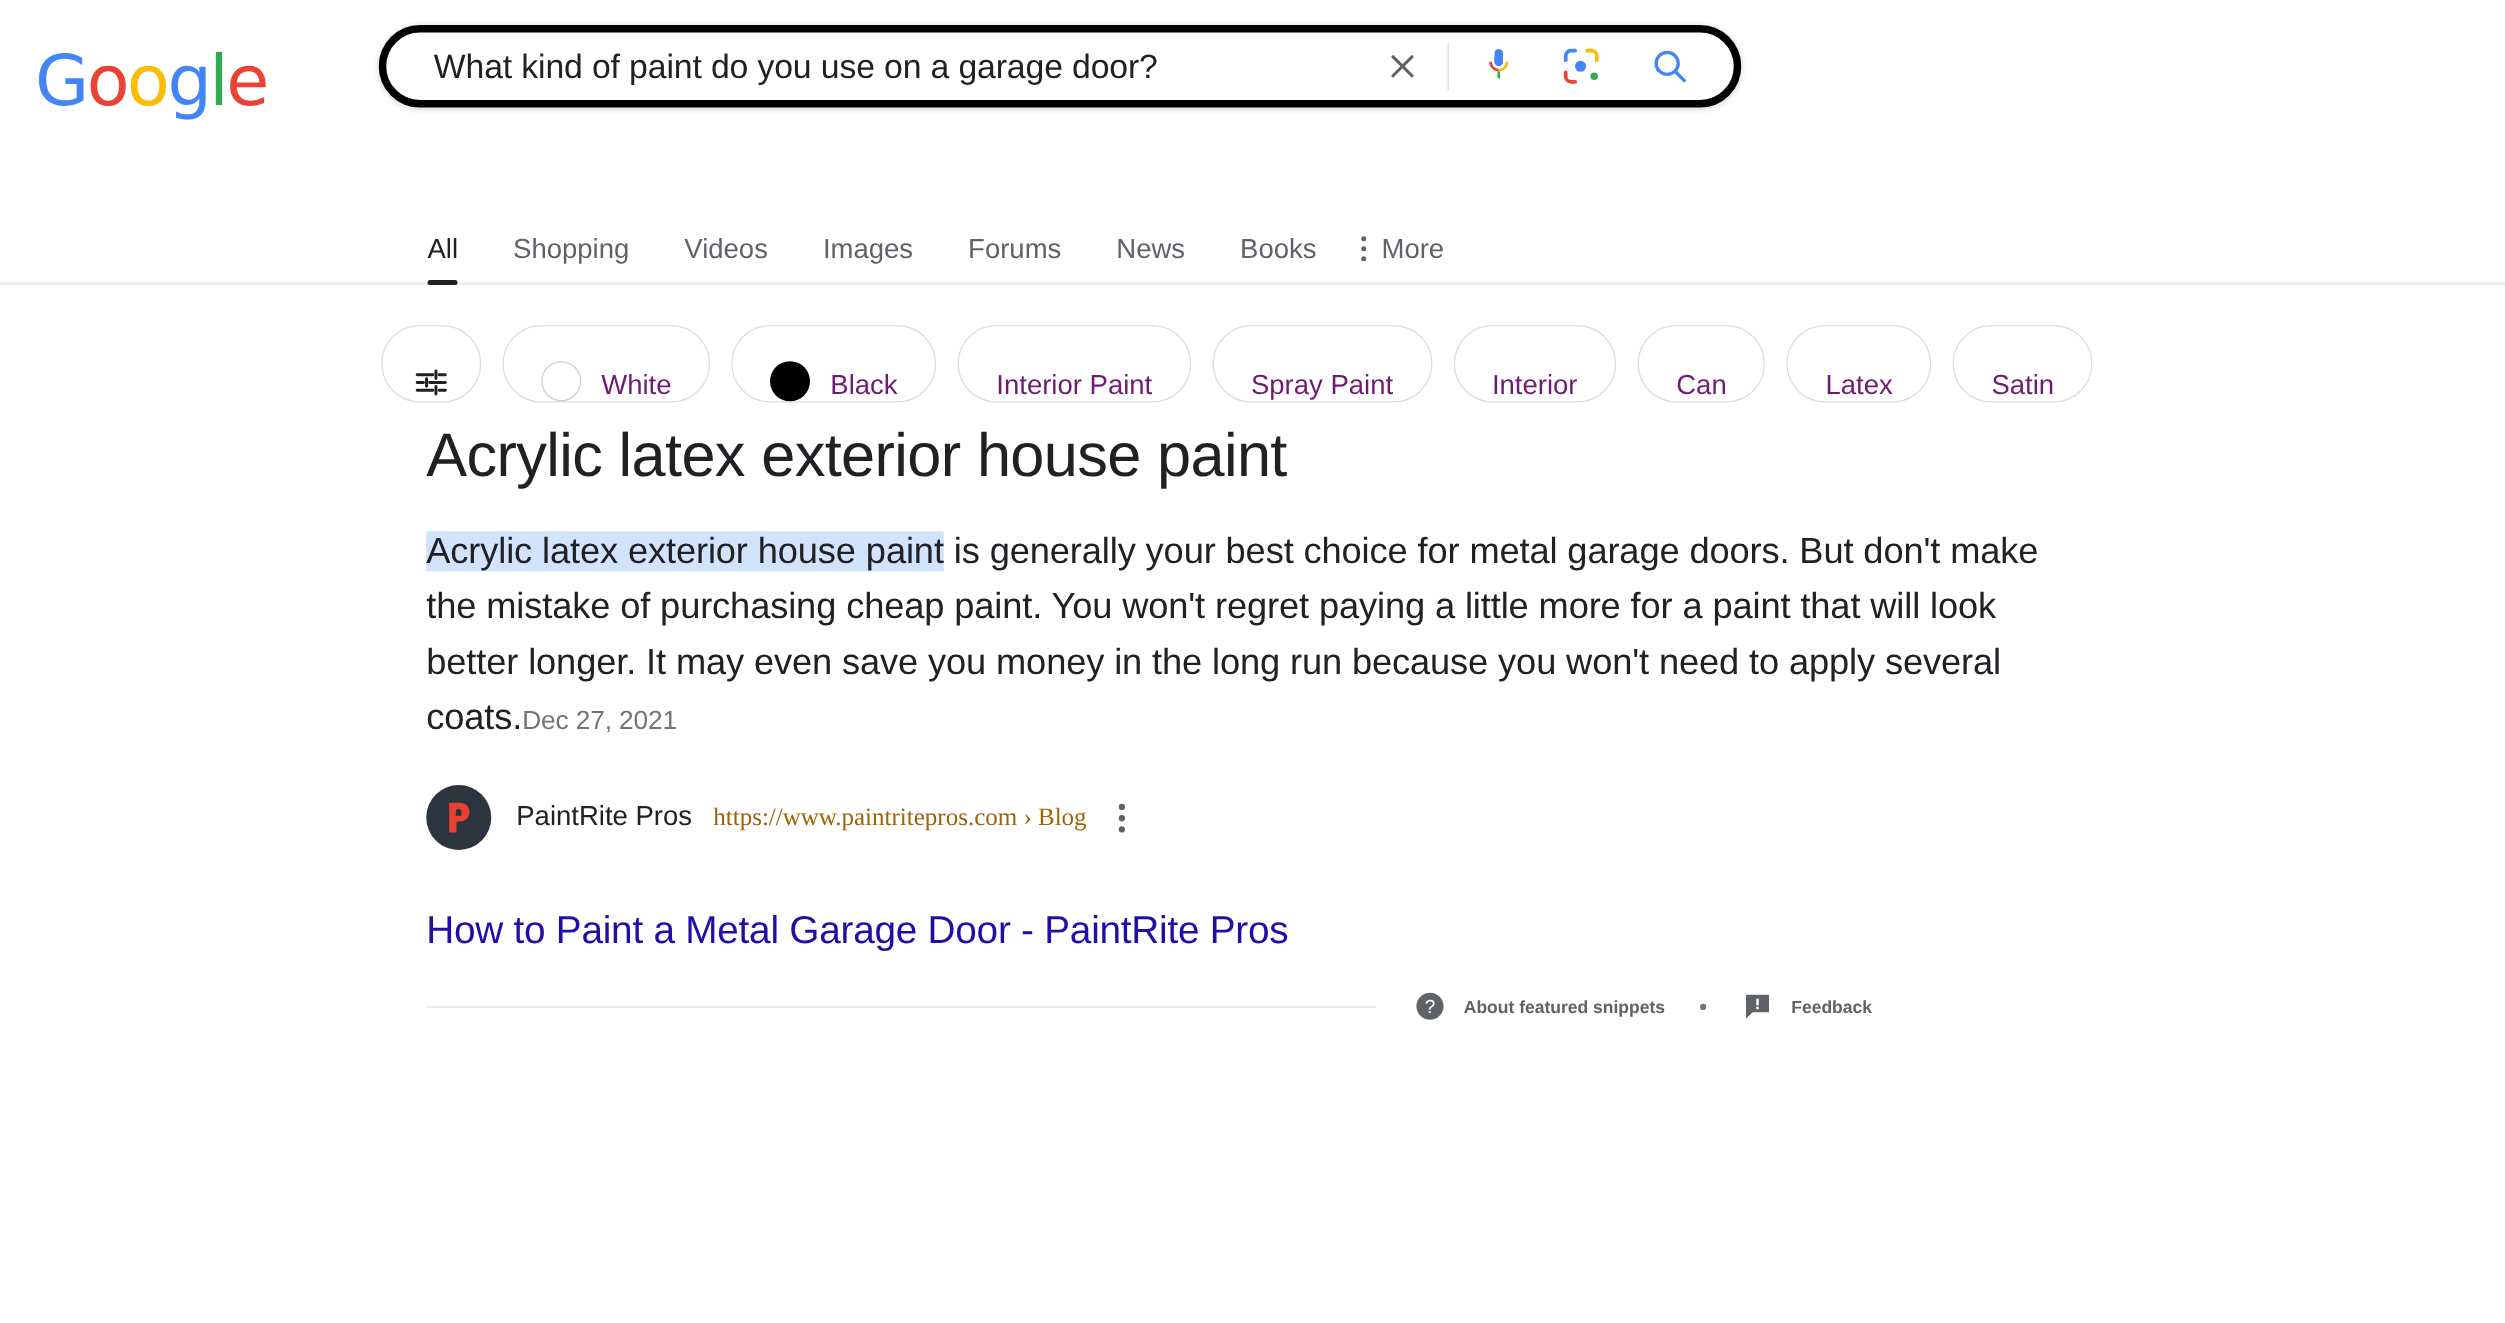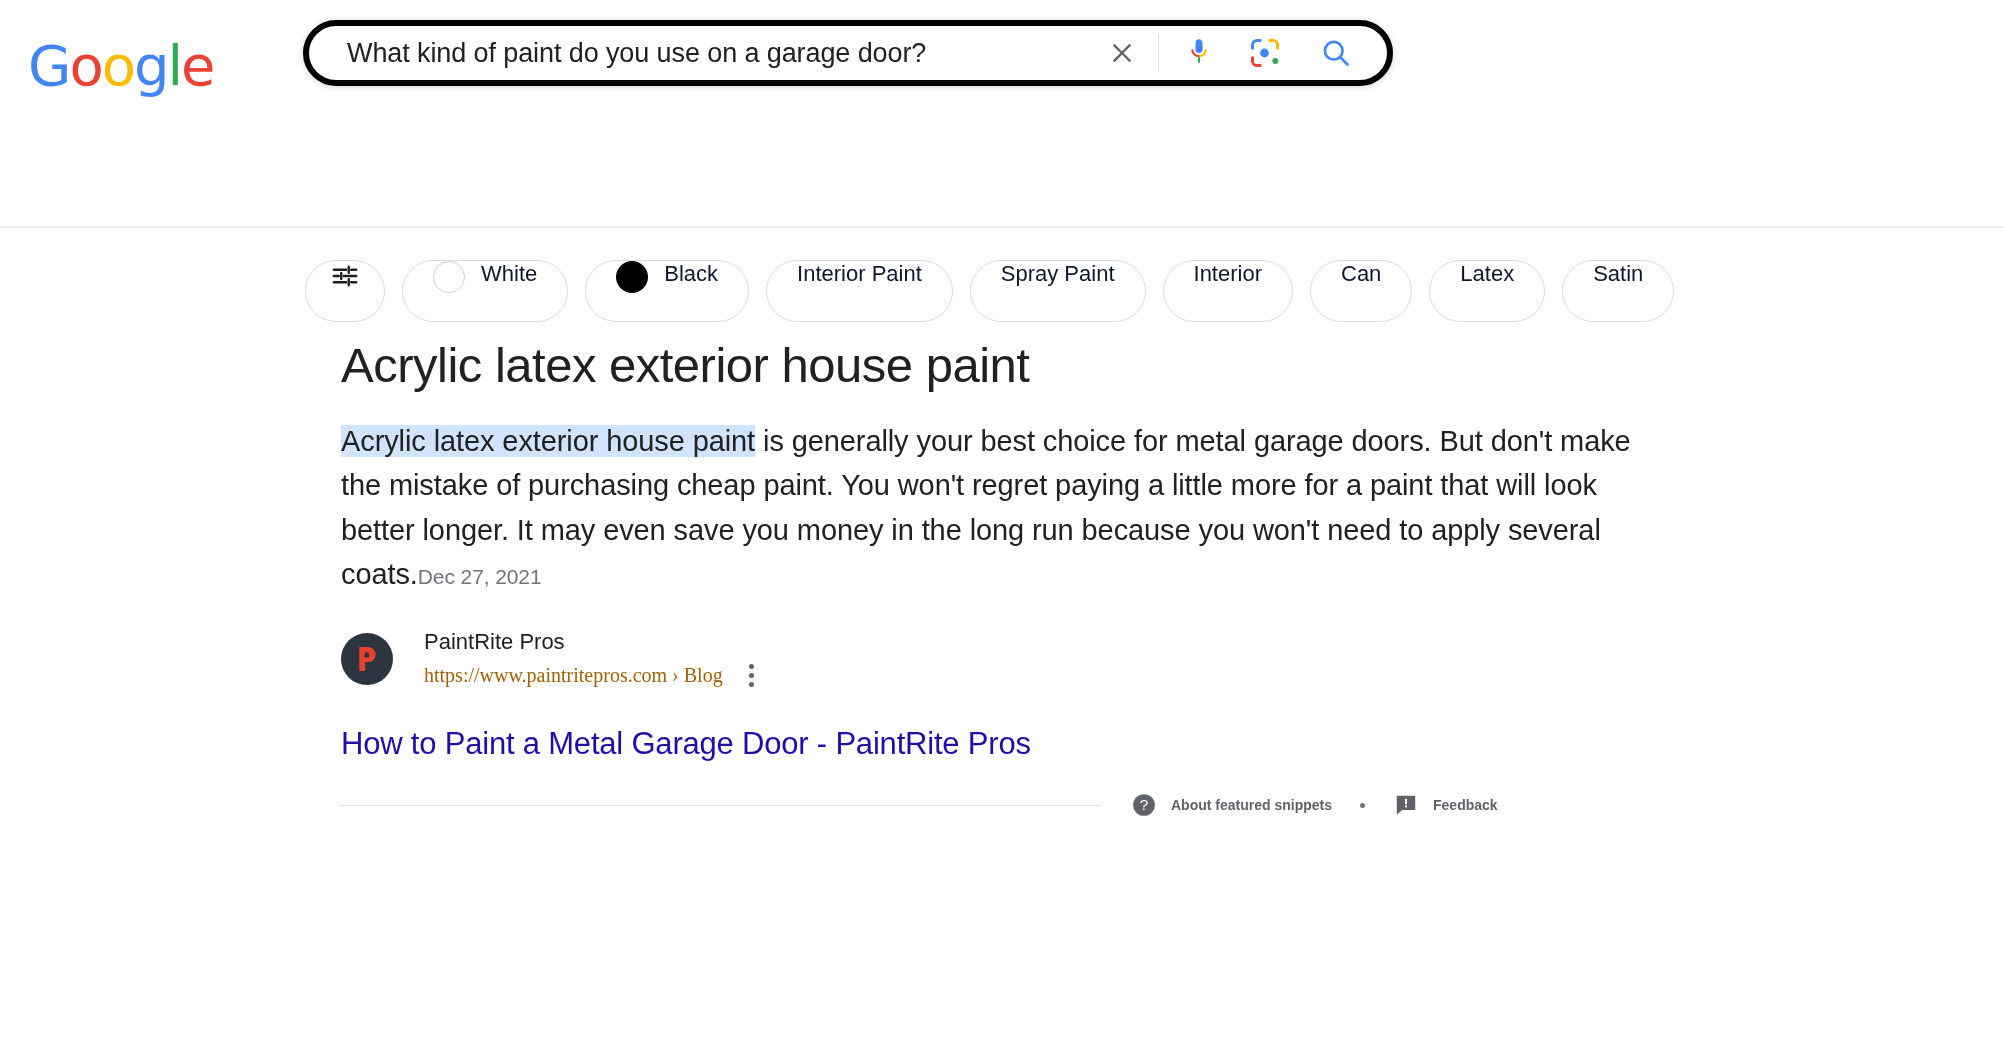--- a/index.html
+++ b/index.html
@@ -104,24 +104,24 @@
     display: flex;
     align-items: center;
     gap: 17px;
     height: 64px;
   }
   .chip {
     height: 62px;
     border: 1px solid #dadce0;
     border-radius: 31px;
     display: flex;
-    align-items: flex-start;
+    align-items: flex-end;
     padding: 0 30px;
     font-size: 22px;
-    color: #0f172a;
+    color: #701a75;
     background: #fff;
     cursor: pointer;
     white-space: nowrap;
     gap: 16px;
   }
   .chip.tune { padding: 0 24px; }
   .swatch { width: 32px; height: 32px; border-radius: 50%; flex: 0 0 auto; }
   .swatch.white { background: #fff; border: 1px solid #cfcfcf; }
   .swatch.black { background: #000; }
 
@@ -149,21 +149,21 @@
   .source {
     position: absolute; left: 341px; top: 400px;
     display: flex; align-items: center; gap: 20px;
   }
   .favicon {
     width: 52px; height: 52px; border-radius: 50%;
     background: #2c3440;
     display: flex; align-items: center; justify-content: center;
     flex: 0 0 auto;
   }
-  .src-text { display: flex; flex-direction: column; gap: 4px; margin-left: 11px; }
+  .src-text { display: flex; flex-direction: row; gap: 17px; }
   .src-name { font-size: 22px; color: #202124; line-height: 1.25; }
   .src-url-row { display: flex; align-items: center; gap: 22px; }
   .src-url { font-size: 20px; color: #a16207; line-height: 1.25; font-family: Liberation Serif, serif; }
   .kebab { display: flex; flex-direction: column; gap: 4px; align-items: center; cursor: pointer; padding: 4px; }
   .kebab i { width: 5px; height: 5px; border-radius: 50%; background: #5f6368; display: block; }
 
   .result-link {
     position: absolute; left: 341px; top: 497px;
     font-size: 31px;
     color: #1f0fa8;
@@ -227,20 +227,37 @@
       </div>
 
       <div class="sb-icon mag">
         <svg width="32" height="32" viewBox="0 0 24 24">
           <circle cx="10.3" cy="10.3" r="6.6" stroke="#4285F4" stroke-width="2" fill="none"></circle>
           <path d="M15.3 15.3 L20.6 20.6" stroke="#4285F4" stroke-width="2" stroke-linecap="round"></path>
         </svg>
       </div>
     </div>
 
+    <div class="nav">
+      <div class="tab active">All</div>
+      <div class="tab">Shopping</div>
+      <div class="tab">Videos</div>
+      <div class="tab">Images</div>
+      <div class="tab">Forums</div>
+      <div class="tab">News</div>
+      <div class="tab">Books</div>
+      <div class="tab tab-more">
+        <span class="dots-v">
+            <i></i>
+            <i></i>
+            <i></i>
+          </span>
+        <span>More</span>
+      </div>
+    </div>
   </div>
 
   <div class="chips">
     <div class="chip tune">
       <svg width="30" height="30" viewBox="0 0 24 24">
         <path d="M3 7h10 M17 7h4 M3 12h4 M11 12h10 M3 17h10 M17 17h4" stroke="#202124" stroke-width="1.9" stroke-linecap="round" fill="none"></path>
         <path d="M15 4.6v4.8 M9 9.6v4.8 M15 14.6v4.8" stroke="#202124" stroke-width="1.9" stroke-linecap="round" fill="none"></path>
       </svg>
     </div>
     <div class="chip">

